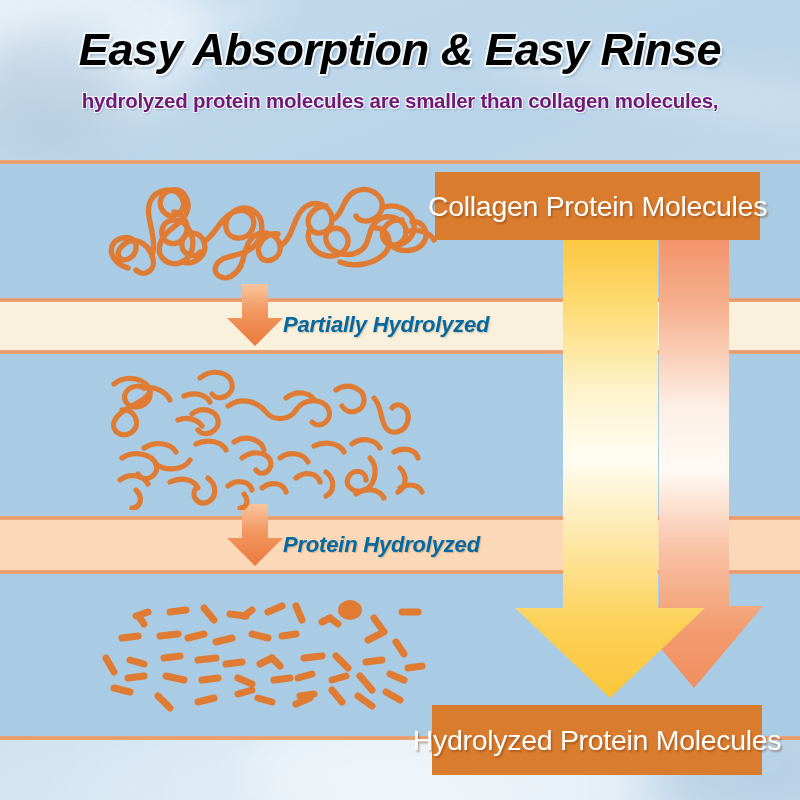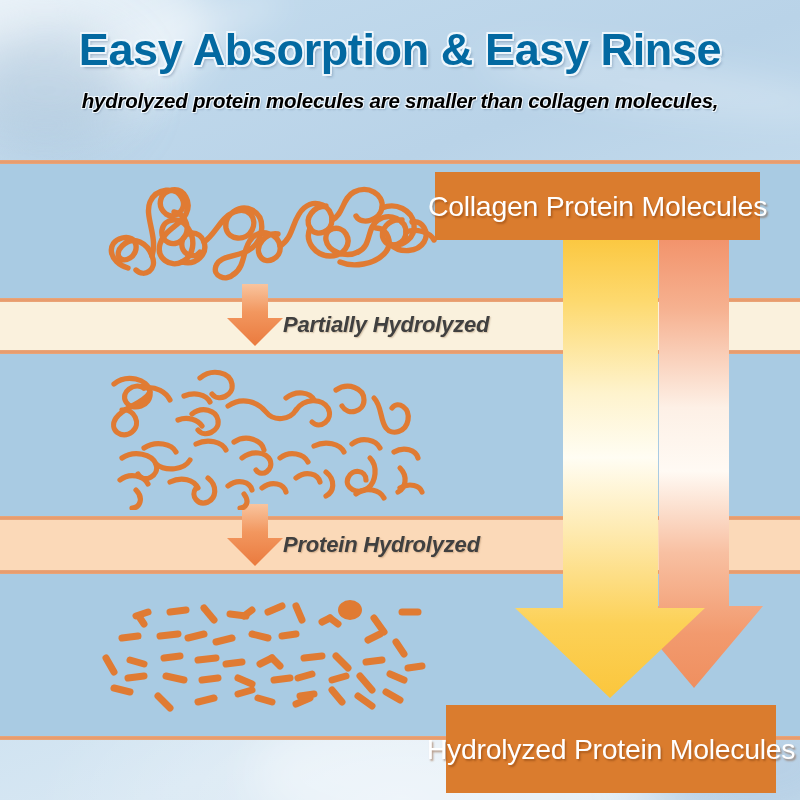--- a/index.html
+++ b/index.html
@@ -52,43 +52,43 @@
     left: 0; top: 0;
     width: 800px; height: 162px;
     text-align: center;
   }
   .title {
     position: absolute;
     left: 0; top: 26px;
     width: 800px;
     font-size: 45px;
     font-weight: bold;
-    color: #0369a1;
+    color: #000000;
     letter-spacing: -0.4px;
     line-height: 1.05;
     white-space: nowrap;
     text-shadow:
       -1.6px -1.6px 0 #eef6fc,
        1.6px -1.6px 0 #eef6fc,
       -1.6px  1.6px 0 #eef6fc,
        1.6px  1.6px 0 #eef6fc,
        0 -1.8px 0 #eef6fc,
        0  1.8px 0 #eef6fc,
       -1.8px 0 0 #eef6fc,
        1.8px 0 0 #eef6fc,
        2.5px 3px 3px rgba(30,60,100,0.30);
+    font-style: italic;
   }
   .subtitle {
     position: absolute;
     left: 28px; top: 88px;
     width: 744px;
     font-size: 20.5px;
     font-weight: bold;
-    font-style: italic;
-    color: #000000;
+    color: #701a75;
     line-height: 1.28;
     letter-spacing: -0.25px;
     text-shadow:
       -1px -1px 0 rgba(240,248,253,0.95),
        1px -1px 0 rgba(240,248,253,0.95),
       -1px  1px 0 rgba(240,248,253,0.95),
        1px  1px 0 rgba(240,248,253,0.95),
        1.5px 1.8px 2px rgba(30,60,100,0.22);
   }
   .subtitle .sub-line { display: block; }
@@ -129,21 +129,21 @@
 
   
   .bigarrow { position: absolute; }
 
   
   .step-label {
     position: absolute;
     font-size: 22px;
     font-weight: bold;
     font-style: italic;
-    color: #404040;
+    color: #0369a1;
     letter-spacing: -0.2px;
     white-space: nowrap;
     text-shadow: 1px 1.2px 1.4px rgba(120,80,40,0.30);
   }
   .step-arrow { position: absolute; }
 
   
   .molbox { position: absolute; }
 </style>
 </head>
@@ -210,21 +210,21 @@
       <g>
         <path d="M 63 0 L 158 0 L 158 372 L 205 372 L 110 462 L 15 372 L 63 372 Z" fill="url(#gradYellow)"></path>
       </g>
     </svg>
   </div>
 
   <div class="banner" style="left:435px;top:172px;width:325px;height:68px;">
     <span class="banner-text">Collagen Protein Molecules</span>
   </div>
 
-  <div class="banner" style="left:446px;top:705px;width:330px;height:88px;">
+  <div class="banner" style="left:432px;top:705px;width:330px;height:70px;">
     <span class="banner-text">Hydrolyzed Protein Molecules</span>
   </div>
 
   <div class="step-arrow" style="left:224px;top:284px;width:62px;height:62px;">
     <svg width="62" height="62" viewBox="0 0 62 62" xmlns="http://www.w3.org/2000/svg">
       <defs>
         <linearGradient id="stepGrad1" x1="0" y1="0" x2="0" y2="1">
           <stop offset="0%" stop-color="#f9c49e"></stop>
           <stop offset="45%" stop-color="#f2975f"></stop>
           <stop offset="100%" stop-color="#ea7a3e"></stop>

